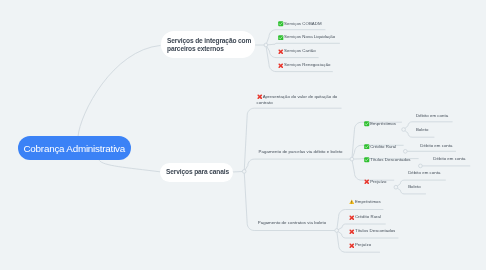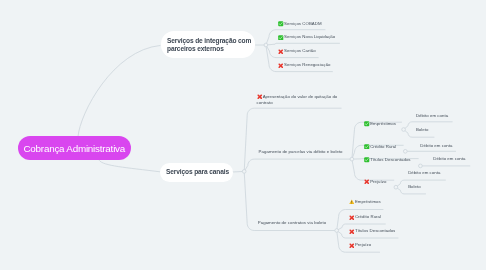--- a/index.html
+++ b/index.html
@@ -4,21 +4,21 @@
 <title>Cobrança Administrativa - Mind Map</title>
 <style>
   html,body{margin:0;padding:0;}
   body{width:486px;height:270px;overflow:hidden;background:#eff3f5;
        font-family:"Liberation Sans",sans-serif;-webkit-font-smoothing:antialiased;}
   #canvas{position:relative;width:486px;height:270px;transform:translateZ(0);}
   svg.links{position:absolute;left:0;top:0;width:486px;height:270px;}
   .node{position:absolute;box-sizing:border-box;}
 
   .root-pill{left:17.5px;top:136px;width:113.5px;height:24px;
-       background:#d946ef;color:#ffffff;border-radius:12px;
+       background:#3b82f6;color:#ffffff;border-radius:12px;
        font-size:9.85px;display:flex;align-items:center;justify-content:center;letter-spacing:-0.22px;
        white-space:nowrap;text-align:center;}
 
   .branch-pill{background:#ffffff;color:#3d4753;border-radius:13px;
        font-size:6.6px;font-weight:bold;letter-spacing:-0.13px;line-height:7.6px;
        display:flex;align-items:center;justify-content:flex-start;white-space:nowrap;}
   .branch-pill > span{display:block;padding-left:6px;}
 
   .leaf{position:absolute;display:flex;align-items:center;white-space:nowrap;
         font-size:4.35px;color:#434d58;letter-spacing:0.04px;line-height:6.4px;}

